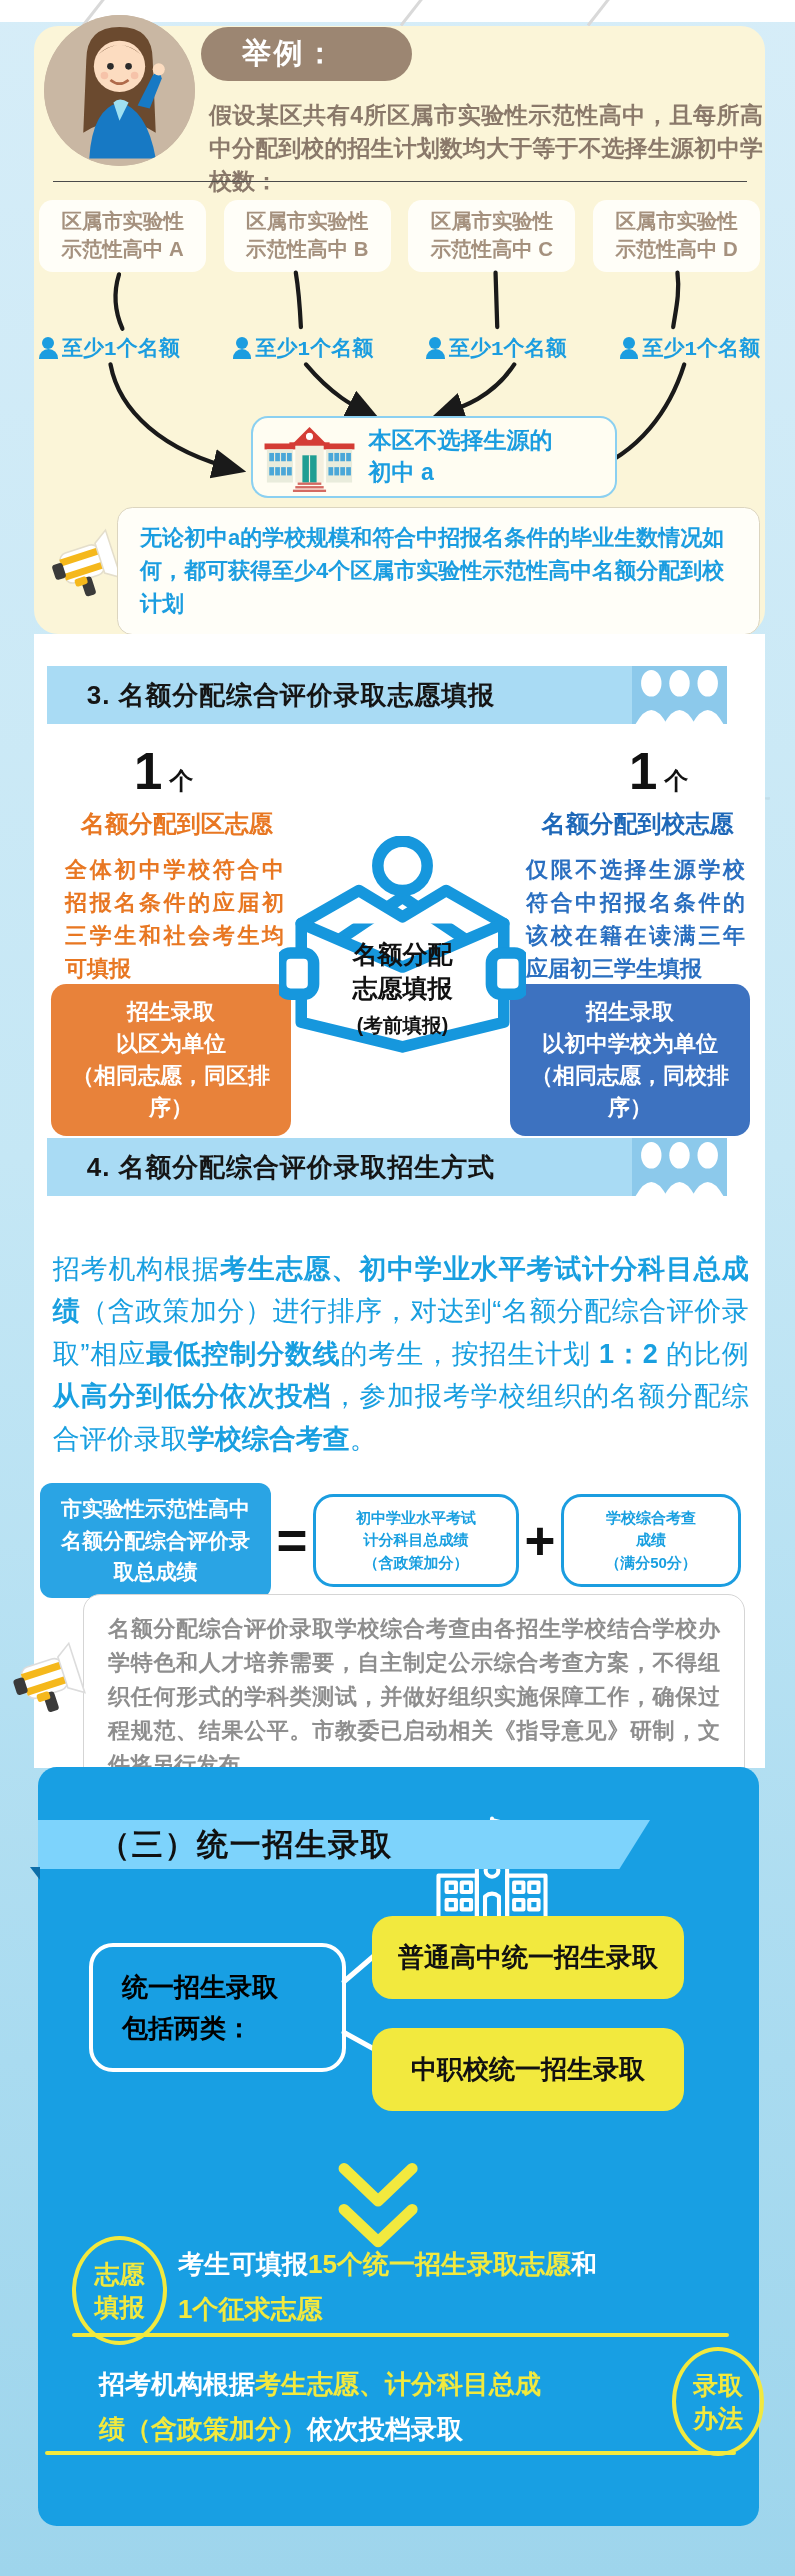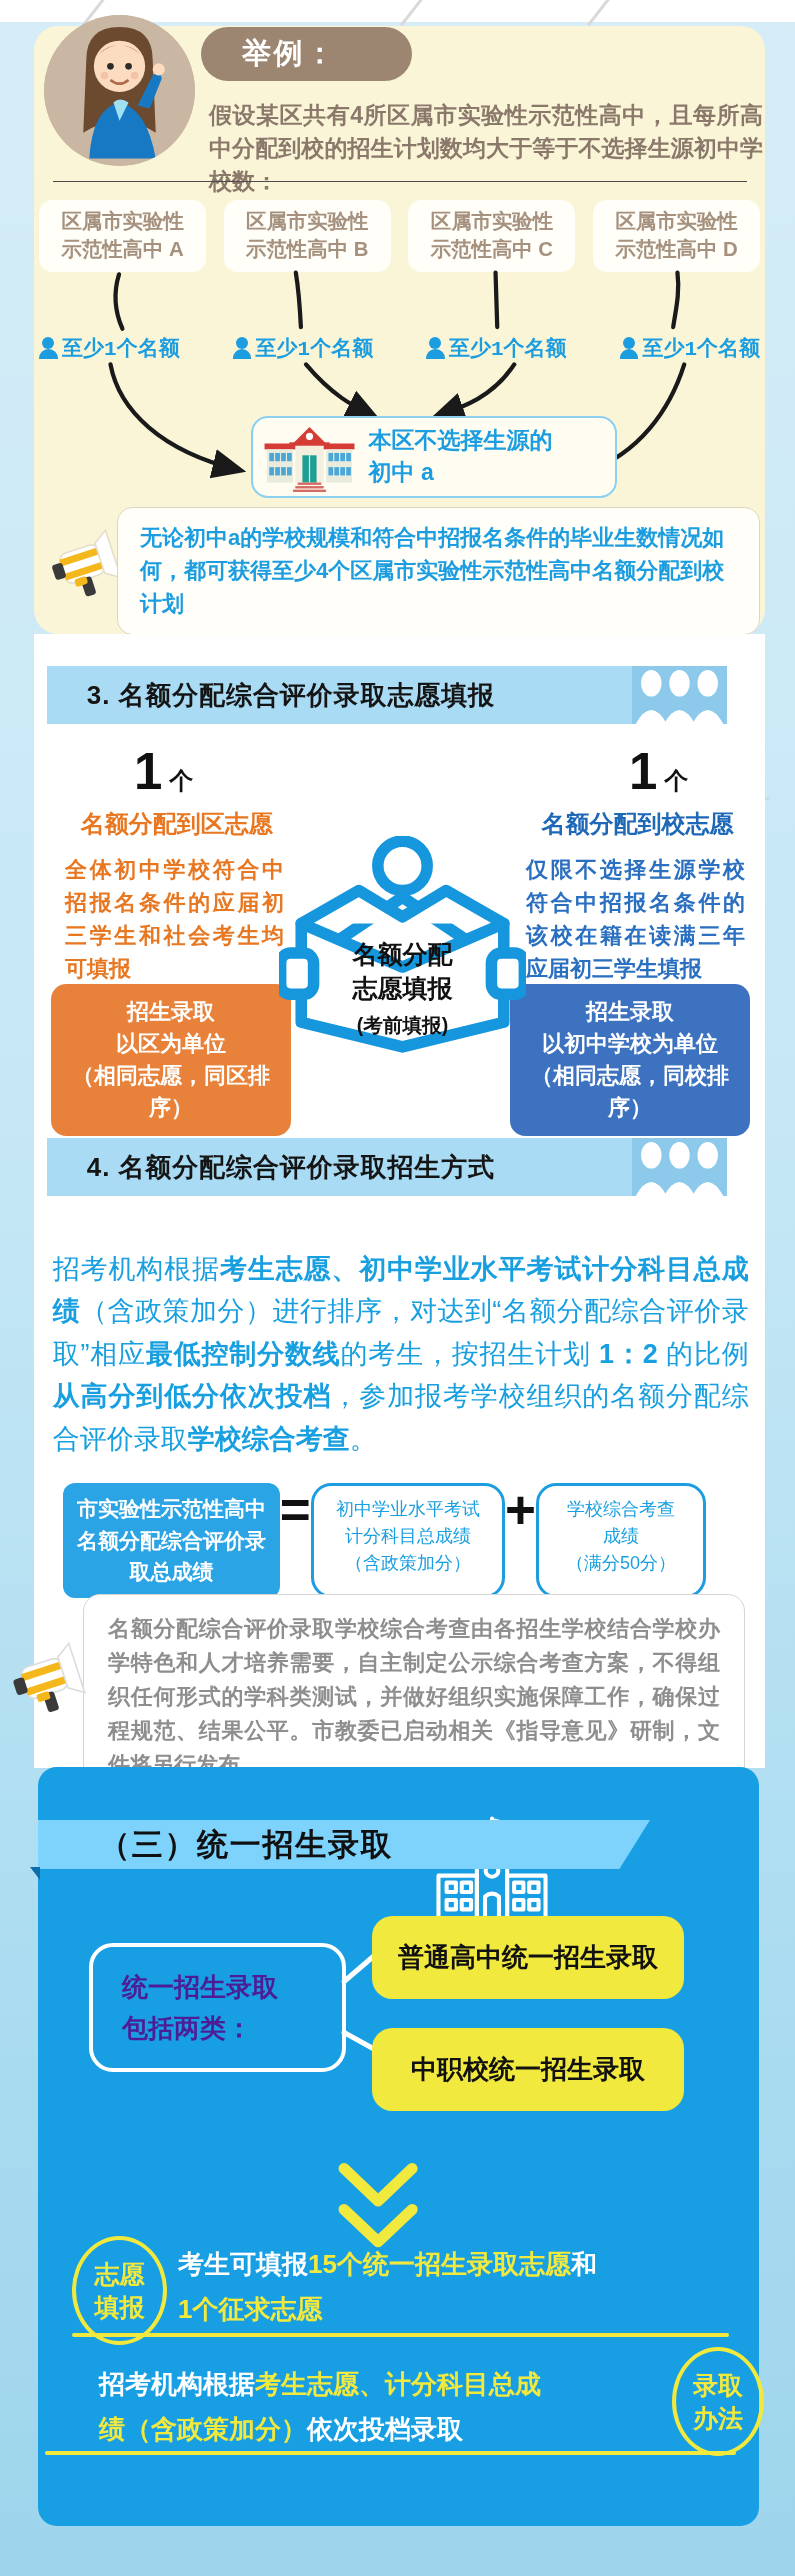--- a/index.html
+++ b/index.html
@@ -60,44 +60,44 @@
   .orange-h { color:#e87722; } .orange-p { color:#e87722; } .orange-b { background:#e8823a; }
   .blue-h { color:#1e68b8; } .blue-p { color:#2a6fc0; } .blue-b { background:#3d72c0; }
   .reader { position:absolute; left:245px; top:202px; width:247px; height:221px; }
   .readerlabel { position:absolute; left:245px; top:304px; width:247px; text-align:center;
                  font-size:25px; font-weight:900; color:#111; line-height:1.35; }
   .readersub { position:absolute; left:245px; top:378px; width:247px; text-align:center;
                font-size:19.6px; font-weight:900; color:#111; }
   .para4 { position:absolute; left:18.7px; top:614px; width:696px; font-size:27px; line-height:1.57;
            color:#189fe0; text-align:justify; font-weight:400; }
   .para4 b { font-weight:900; }
-  .formula { position:absolute; left:29px; top:849px; width:643px; display:flex; justify-content:space-between; }
+  .formula { position:absolute; left:6px; top:849px; width:701px; display:flex; align-items:center; justify-content:space-between; }
   .fres { width:231px; background:#2aa4e4; border-radius:12px; color:#fff; font-size:21px; font-weight:900;
           text-align:center; line-height:1.5; padding:10.2px 1.7px; }
   .fop { font-size:53px; font-weight:900; color:#111; line-height:1; }
   .fterm { background:#fff; border:3.4px solid #1b9de0; border-radius:20.4px; color:#189fe0;
-           font-size:18px; font-weight:400; text-align:center; line-height:1.5; padding:10.2px 6.8px; }
+           font-size:15px; font-weight:700; text-align:center; line-height:1.5; padding:10.2px 6.8px; }
   .ft1 { width:206px; } .ft2 { width:180px; }
   .note2 { position:absolute; left:49px; top:960px; width:662px; background:#fff;
            border:1.7px solid #d5d5d5; border-radius:17px; padding:17px 24px;
            font-size:22px; font-weight:700; color:#8e8e8e; line-height:1.55; text-align:justify; }
   .mega2 { position:absolute; left:6.8px; top:1637px; width:81px; height:81px; }
 
   
   .bluecard { position:absolute; left:38px; top:1767px; width:721px; height:759px;
               background:#189fe3; border-radius:18.7px; }
   .banner { position:absolute; left:0; top:53px; width:612px; height:49px; background:#7dd3fc;
             clip-path:polygon(0 0,100% 0,95% 100%,0 100%);
             display:flex; align-items:center; padding-left:61px;
             font-size:31px; font-weight:900; color:#101010; letter-spacing:1.7px; }
   .fold { position:absolute; left:-8.5px; top:100px; width:0; height:0;
           border-top:13.6px solid #0d6ea9; border-left:10.2px solid transparent; }
   .outlineschool { position:absolute; left:390px; top:6.8px; width:128px; height:187px; }
   .bubble { position:absolute; left:51px; top:176px; width:257px; height:129px;
-            border:4.3px solid #fff; border-radius:24px; color:#4c1d95; font-size:26px; font-weight:900;
+            border:4.3px solid #fff; border-radius:24px; color:#000000; font-size:26px; font-weight:900;
             line-height:1.55; display:flex; align-items:center; padding-left:29px; }
   .ybox { position:absolute; left:334px; width:312px; background:#f2e93e; border-radius:20.4px;
           color:#111; font-size:26px; font-weight:900; text-align:center;
           display:flex; align-items:center; justify-content:center; }
   .ybox1 { top:149px; height:83px; } .ybox2 { top:261px; height:83px; }
   .branchlines { position:absolute; left:0; top:0; width:721px; height:759px; pointer-events:none; }
   .obadge { position:absolute; border:4.3px solid #f2e93e; border-radius:50%;
             color:#f2e93e; font-size:25px; font-weight:900; line-height:1.3; text-align:center;
             display:flex; align-items:center; justify-content:center; }
   .vb { left:34px; top:469px; width:95px; height:109px; }

